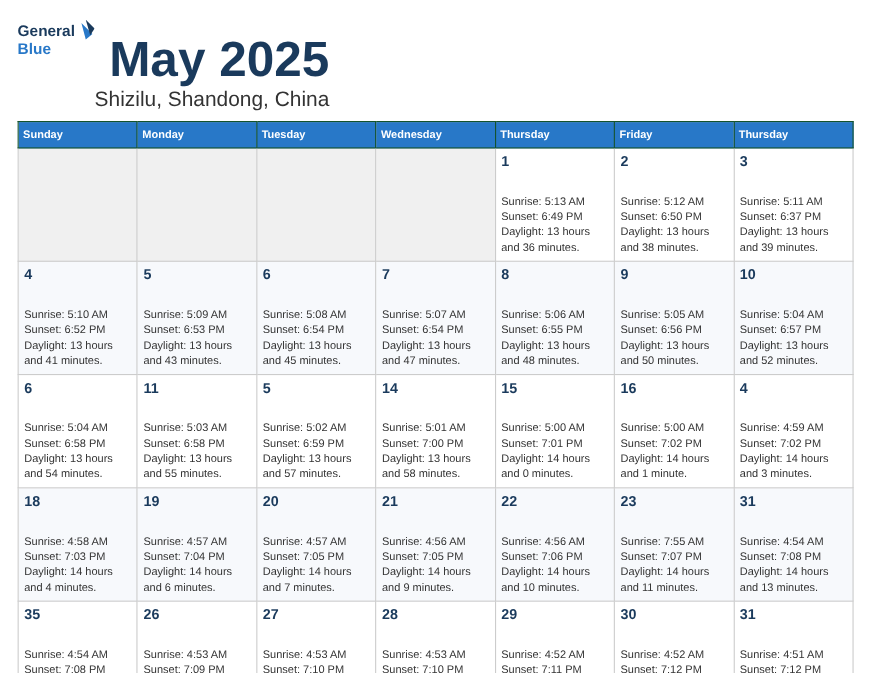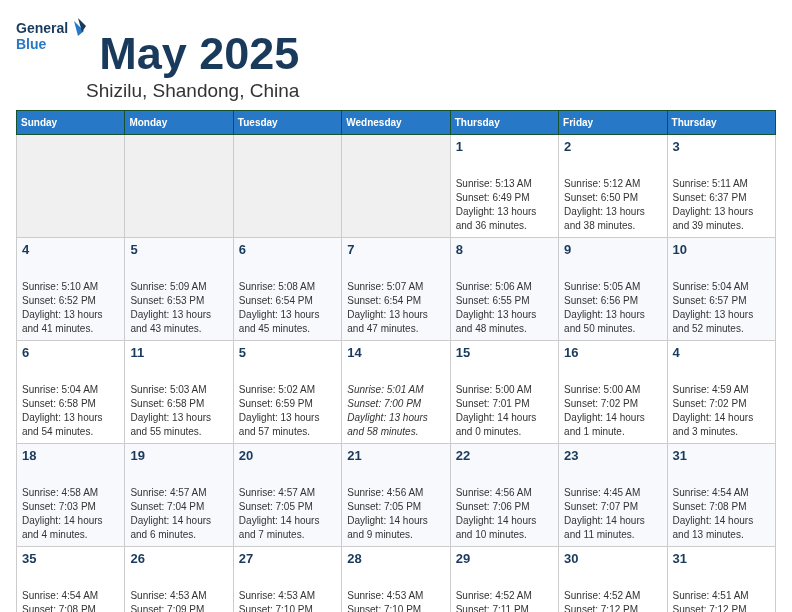--- a/index.html
+++ b/index.html
@@ -202,21 +202,21 @@
         </td>
         <td>
           <div class="day-number">5</div>
           <div class="day-info" style="white-space: pre-line;">Sunrise: 5:02 AM
 Sunset: 6:59 PM
 Daylight: 13 hours
 and 57 minutes.</div>
         </td>
         <td>
           <div class="day-number">14</div>
-          <div class="day-info" style="white-space: pre-line; font-style: italic;">Sunrise: 5:01 AM
+          <div class="day-info" style="white-space: pre-line;">Sunrise: 5:01 AM
 Sunset: 7:00 PM
 Daylight: 13 hours
 and 58 minutes.</div>
         </td>
         <td>
           <div class="day-number">15</div>
           <div class="day-info" style="white-space: pre-line;">Sunrise: 5:00 AM
 Sunset: 7:01 PM
 Daylight: 14 hours
 and 0 minutes.</div>
@@ -267,21 +267,21 @@
         </td>
         <td>
           <div class="day-number">22</div>
           <div class="day-info" style="white-space: pre-line;">Sunrise: 4:56 AM
 Sunset: 7:06 PM
 Daylight: 14 hours
 and 10 minutes.</div>
         </td>
         <td>
           <div class="day-number">23</div>
-          <div class="day-info" style="white-space: pre-line;">Sunrise: 4:45 AM
+          <div class="day-info" style="white-space: pre-line;">Sunrise: 7:55 AM
 Sunset: 7:07 PM
 Daylight: 14 hours
 and 11 minutes.</div>
         </td>
         <td>
           <div class="day-number">31</div>
           <div class="day-info" style="white-space: pre-line;">Sunrise: 4:54 AM
 Sunset: 7:08 PM
 Daylight: 14 hours
 and 13 minutes.</div>

